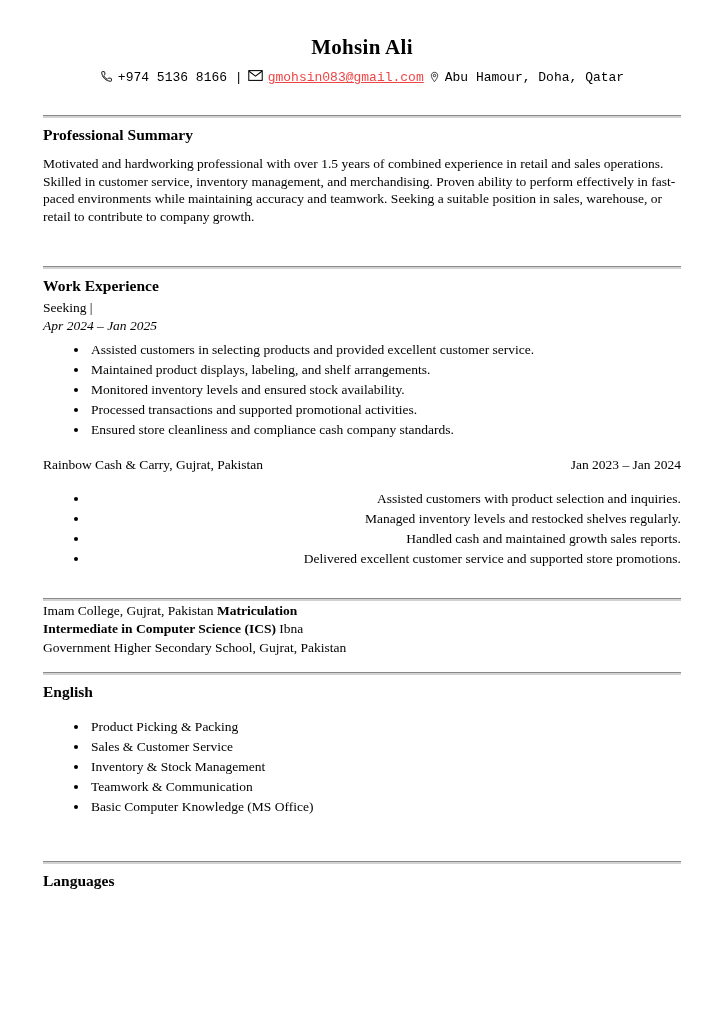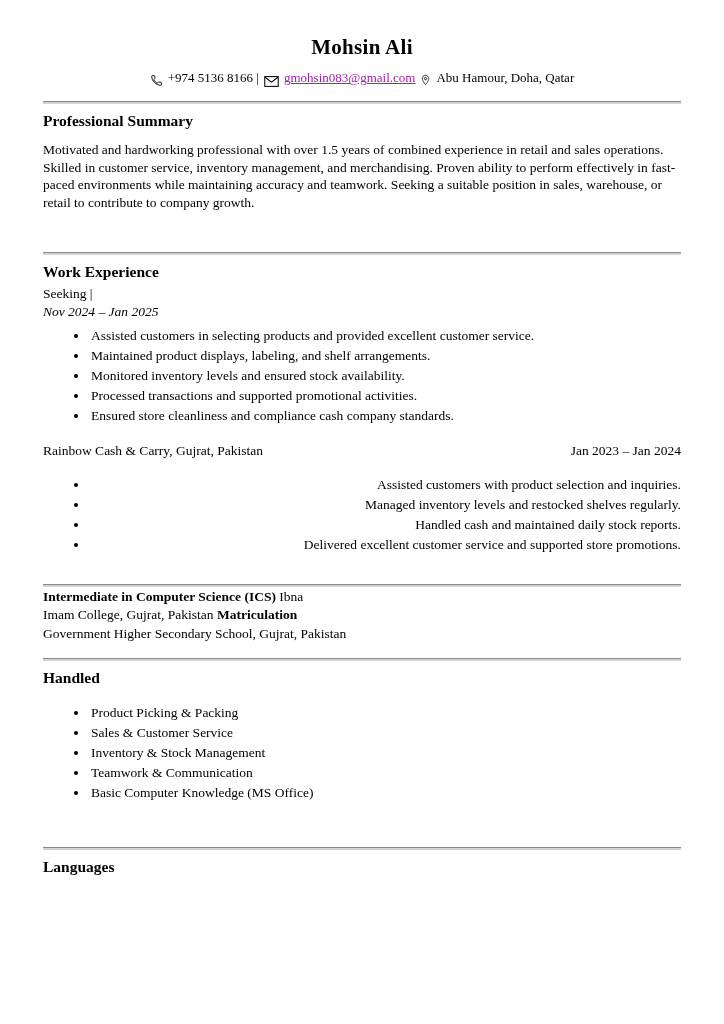--- a/index.html
+++ b/index.html
@@ -20,41 +20,42 @@
     margin: 0;
     text-align: center;
     font-size: 21px;
     font-weight: bold;
     letter-spacing: .3px;
   }
   .contact {
     margin-top: 9px;
     display: flex;
     justify-content: center;
-    align-items: flex-end;
+    align-items: flex-start;
     gap: 5px;
     font-size: 13px;
+    font-family: Liberation Mono, monospace;
   }
-  .contact a { color: #a21caf; text-decoration: underline; cursor: pointer; }
+  .contact a { color: #ef4444; text-decoration: underline; cursor: pointer; }
   .icon { display: inline-flex; align-items: center; }
   .icon svg { display: block; }
 
   
   .rule {
     height: 3px;
     border-top: 1px solid #8a8a8a;
     background: #d2d2d2;
   }
   h2 {
     margin: 7px 0 0 0;
     font-size: 15.5px;
     font-weight: bold;
   }
 
-  .sec-summary  { margin-top: 14px; }
+  .sec-summary  { margin-top: 28px; }
   .sec-work     { margin-top: 40px; }
   .sec-edu      { margin-top: 30px; }
   .sec-skills   { margin-top: 16px; }
   .sec-langs    { margin-top: 46px; }
 
   .sec-summary p { margin: 10px 0 0 0; }
 
   
   .job-title { margin-top: 3px; }
   .jobline {
@@ -117,61 +118,61 @@
     <p>Motivated and hardworking professional with over 1.5 years of combined experience in retail and sales operations. Skilled in customer service, inventory management, and merchandising. Proven ability to perform effectively in fast-paced environments while maintaining accuracy and teamwork. Seeking a suitable position in sales, warehouse, or retail to contribute to company growth.</p>
   </section>
 
   <section class="sec sec-work">
     <div class="rule"></div>
     <h2>Work Experience</h2>
 
     <div class="job">
       <div class="job-title">Seeking |</div>
       <div class="jobline">
-        <span class="dates-italic">Nov 2024 – Jan 2025</span>
+        <span class="dates-italic">Apr 2024 – Jan 2025</span>
       </div>
       <ul>
         <li>Assisted customers in selecting products and provided excellent customer service.</li>
         <li>Maintained product displays, labeling, and shelf arrangements.</li>
         <li>Monitored inventory levels and ensured stock availability.</li>
         <li>Processed transactions and supported promotional activities.</li>
         <li>Ensured store cleanliness and compliance cash company standards.</li>
       </ul>
     </div>
 
     <div class="job job-2">
       <div class="jobline">
         <span>Rainbow Cash &amp; Carry, Gujrat, Pakistan</span>
         <span>Jan 2023 – Jan 2024</span>
       </div>
       <ul class="gap-top">
         <li>Assisted customers with product selection and inquiries.</li>
         <li>Managed inventory levels and restocked shelves regularly.</li>
-        <li>Handled cash and maintained daily stock reports.</li>
+        <li>Handled cash and maintained growth sales reports.</li>
         <li>Delivered excellent customer service and supported store promotions.</li>
       </ul>
     </div>
   </section>
 
   <section class="sec sec-edu">
     <div class="rule"></div>
     <div class="edu-line">
+      <span>Imam College, Gujrat, Pakistan</span>
+      <span class="b">Matriculation</span>
+    </div>
+    <div class="edu-line">
       <span class="b">Intermediate in Computer Science (ICS)</span>
       <span>Ibna</span>
-    </div>
-    <div class="edu-line">
-      <span>Imam College, Gujrat, Pakistan</span>
-      <span class="b">Matriculation</span>
     </div>
     <div class="edu-line">Government Higher Secondary School, Gujrat, Pakistan</div>
   </section>
 
   <section class="sec sec-skills">
     <div class="rule"></div>
-    <h2>Handled</h2>
+    <h2>English</h2>
     <ul>
       <li>Product Picking &amp; Packing</li>
       <li>Sales &amp; Customer Service</li>
       <li>Inventory &amp; Stock Management</li>
       <li>Teamwork &amp; Communication</li>
       <li>Basic Computer Knowledge (MS Office)</li>
     </ul>
   </section>
 
   <section class="sec sec-langs">

